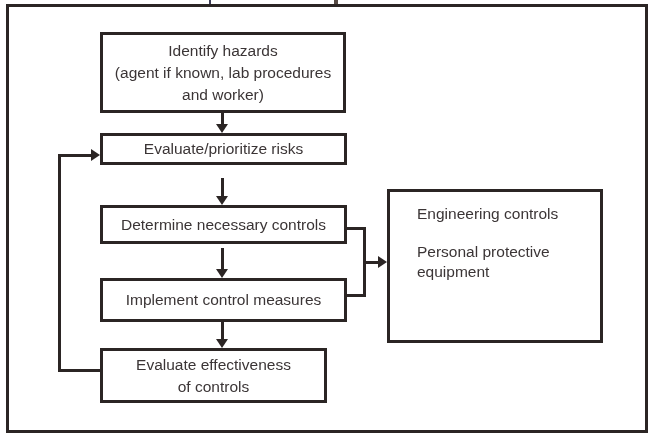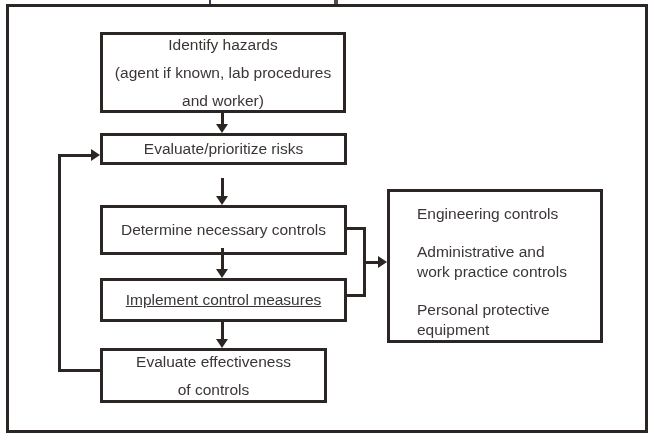--- a/index.html
+++ b/index.html
@@ -13,21 +13,21 @@
   }
   .outer-frame{
     position:absolute;left:6px;top:4px;width:636px;height:423px;
     border:3px solid #2b2524;background:transparent;
   }
   .flow-box{
     position:absolute;
     border:3px solid #2b2524;background:#fff;
     display:flex;align-items:center;justify-content:center;
     text-align:center;
-    font-size:15.5px;line-height:28px;
+    font-size:15.5px;line-height:22px;
     box-sizing:border-box;
   }
   .flow-box .label{white-space:pre-line;}
   .controls-box{
     position:absolute;left:387px;top:189px;width:216px;height:154px;
     border:3px solid #2b2524;background:#fff;
     box-sizing:border-box;
     padding:12px 8px 0 27px;
     font-size:15.5px;line-height:20.5px;
   }
@@ -58,37 +58,35 @@
   <div class="flow-box" style="left:100px;top:32px;width:246px;height:81px;">
     <div class="label">Identify hazards
 (agent if known, lab procedures
 and worker)</div>
   </div>
 
   <div class="flow-box" style="left:100px;top:133px;width:247px;height:32px;">
     <div class="label">Evaluate/prioritize risks</div>
   </div>
 
-  <div class="flow-box" style="left:100px;top:205px;width:247px;height:50px;">
+  <div class="flow-box" style="left:100px;top:205px;width:247px;height:39px;">
     <div class="label">Determine necessary controls</div>
   </div>
 
-  <div class="flow-box" style="left:100px;top:278px;width:247px;height:44px;text-decoration:underline;">
+  <div class="flow-box" style="left:100px;top:278px;width:247px;height:44px;">
     <div class="label">Implement control measures</div>
   </div>
 
   <div class="flow-box" style="left:100px;top:348px;width:227px;height:55px;">
     <div class="label">Evaluate effectiveness
 of controls</div>
   </div>
 
   <div class="controls-box">
     <p class="controls-item">Engineering controls</p>
-    <p class="controls-item">Administrative and
-work practice controls</p>
     <p class="controls-item">Personal protective
 equipment</p>
   </div>
 
   <div class="line" style="left:221px;top:113px;width:3px;height:13px;"></div>
   <div class="arrowhead-down" style="left:216px;top:124px;"></div>
 
   <div class="line" style="left:221px;top:178px;width:3px;height:19px;"></div>
   <div class="arrowhead-down" style="left:216px;top:196px;"></div>
 

